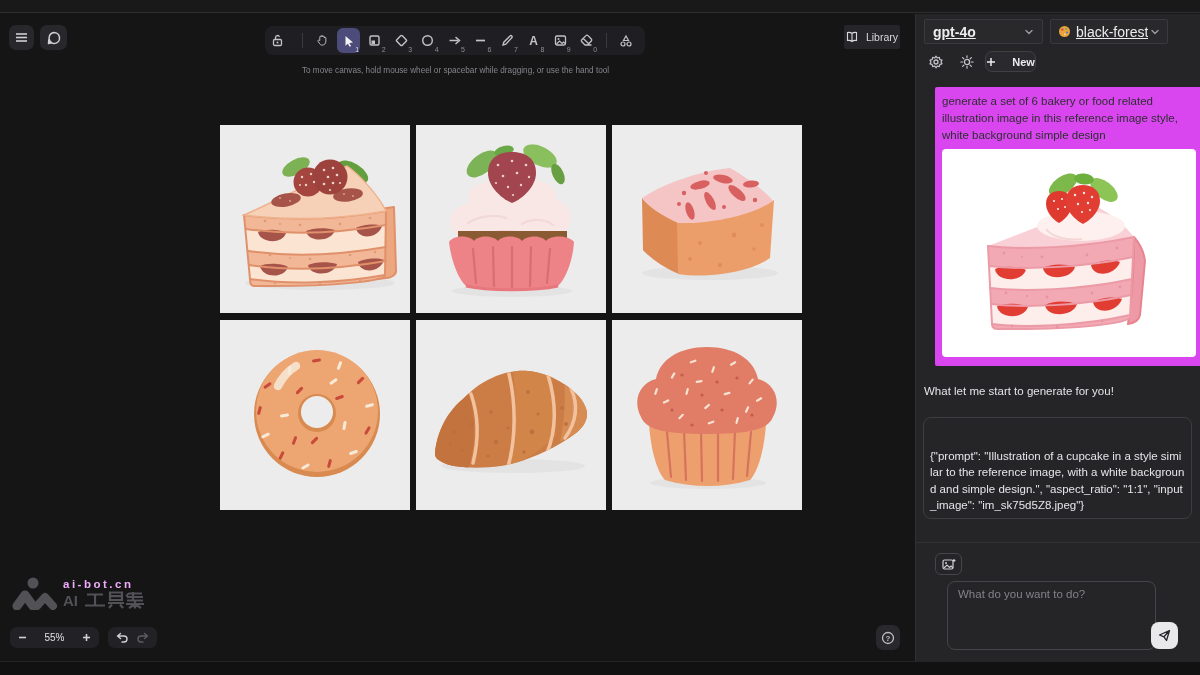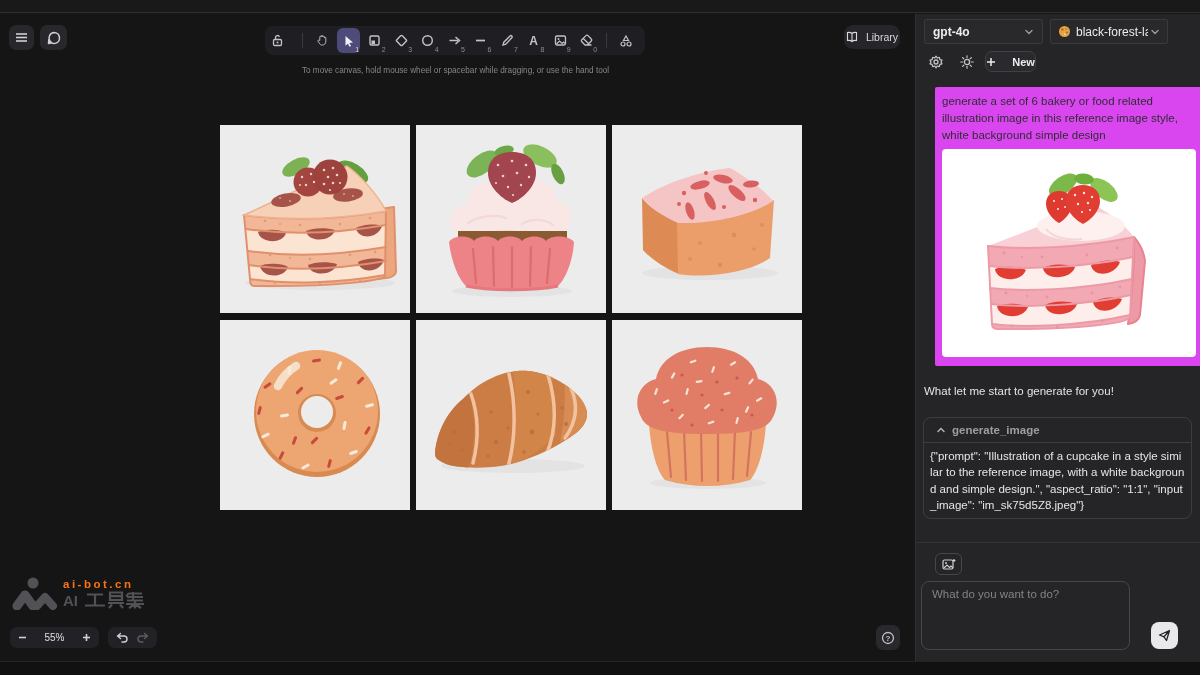--- a/index.html
+++ b/index.html
@@ -14,47 +14,47 @@
 
   
   .sqbtn { position:absolute; background:#28282c; border-radius:7px; display:flex; align-items:center; justify-content:center; }
   #toolbar { position:absolute; left:265px; top:12px; width:380px; height:29px; background:#1f1f23; border-radius:8px; display:flex; align-items:center; padding:0 6px; }
   .tool { position:relative; width:25px; height:25px; margin:0 1.5px; border-radius:6px; display:flex; align-items:center; justify-content:center; }
   .tool.sel { background:#4d4b79; }
   .tool .sub { position:absolute; right:1px; bottom:0px; font-size:7px; color:#8d8d95; }
   .tool.sel .sub { color:#d8d8e6; }
   .tdiv { width:1px; height:15px; background:#3a3a3e; margin:0 6px; }
   #hint { position:absolute; left:-2px; top:52px; width:915px; text-align:center; font-size:8.2px; color:#85858b; }
-  #library { position:absolute; left:844px; top:11px; width:56px; height:24px; background:#26262a; border-radius:9px; display:flex; align-items:center; justify-content:center; gap:8px; color:#d8d8dc; font-size:10.5px; }
+  #library { position:absolute; left:844px; top:11px; width:56px; height:24px; background:#26262a; border-radius:2px; display:flex; align-items:center; justify-content:center; gap:8px; color:#d8d8dc; font-size:10.5px; }
 
   
   .tile { position:absolute; background:#ececec; }
 
   
   #zoomctl { position:absolute; left:10px; top:613px; width:89px; height:21px; background:#222226; border-radius:7px; display:flex; align-items:center; justify-content:space-between; padding:0 8px; color:#cfcfd4; }
   #zoomctl .pct { font-size:10px; color:#e0e0e4; }
   #undoredo { position:absolute; left:108px; top:613px; width:49px; height:21px; background:#222226; border-radius:7px; display:flex; align-items:center; justify-content:space-evenly; }
   #helpbtn { position:absolute; left:876px; top:611px; width:24px; height:25px; background:#29292d; border-radius:7px; display:flex; align-items:center; justify-content:center; }
 
   
   #wmark { position:absolute; left:12px; top:562px; color:#515156; }
 
   
-  .drop { position:absolute; height:25px; background:#29292c; border:1px solid #3a3a3e; border-radius:2px; display:flex; align-items:center; padding:0 8px; color:#ececef; font-size:12px; font-weight:bold; }
+  .drop { position:absolute; height:25px; background:#29292c; border:1px solid #3a3a3e; border-radius:2px; display:flex; align-items:center; padding:0 8px; color:#ececef; font-size:14px; font-weight:bold;text-decoration:underline; }
   #newbtn { position:absolute; left:69px; top:37px; width:51px; height:21px; background:#2a2a2e; border:1px solid #414145; border-radius:7px; display:flex; align-items:center; justify-content:center; gap:16px; color:#ececef; font-size:11px; font-weight:bold; }
   #msgcard { position:absolute; left:8px; top:73px; width:268px; height:279px; background:#d946ef; border-radius:2px;margin-left:11px; }
   #msgcard .mtxt { position:absolute; left:7px; top:6px; width:248px; font-size:11.5px; line-height:16.8px; color:#2e2e32; }
   #msgimg { position:absolute; left:7px; top:62px; width:254px; height:208px; background:#ffffff; border-radius:4px; overflow:hidden; }
   #suretxt { position:absolute; left:8px; top:371px; font-size:11.5px; color:#e4e4e8; }
   #genbox { position:absolute; left:7px; top:403px; width:269px; height:102px; border:1px solid #3d3d41; border-radius:8px; }
   #genhead { position:absolute; left:0; top:0; width:100%; height:25px; border-bottom:1px solid #3d3d41; display:flex; align-items:center; color:#9d9da3; font-size:11.5px; font-weight:bold; }
   #genbody { position:absolute; left:6px; top:30px; width:256px; font-size:11.5px; line-height:16.3px; color:#e6e6ea; }
   #inpsep { position:absolute; left:0; top:528px; width:100%; height:1px; background:#323235; }
   #imgbtn { position:absolute; left:19px; top:539px; width:27px; height:22px; border:1px solid #46464a; border-radius:6px; display:flex; align-items:center; justify-content:center; }
-  #textarea { position:absolute; left:5px; top:567px; width:209px; height:69px; border:1px solid #46464a; border-radius:8px; }
+  #textarea { position:absolute; left:31px; top:567px; width:209px; height:69px; border:1px solid #46464a; border-radius:8px; }
   #textarea .ph { position:absolute; left:10px; top:6px; font-size:11.5px; color:#828288; }
   #sendbtn { position:absolute; left:235px; top:608px; width:27px; height:27px; background:#e9e9eb; border-radius:8px; display:flex; align-items:center; justify-content:center; }
 </style>
 </head>
 <body>
 <div id="stage">
   <div id="topbar" class="abs"></div>
   <div id="canvas" class="abs">
 
     <div class="sqbtn" style="left:9px; top:11px; width:25px; height:25px;">
@@ -441,21 +441,21 @@
       </svg>
     </div>
 
     <div id="wmark">
       <svg width="46" height="34" viewBox="0 0 46 34">
         <circle cx="21" cy="7" r="5.5" fill="#515156"></circle>
         <path d="M5 30 L13 19 L21 30" stroke="#515156" stroke-width="9" stroke-linecap="round" stroke-linejoin="round" fill="none"></path>
         <path d="M25 30 L33 21 L41 30" stroke="#515156" stroke-width="8" stroke-linecap="round" stroke-linejoin="round" fill="none"></path>
       </svg>
     </div>
-    <div id="wmark2" style="position:absolute; left:63px; top:564px; color:#f97316;">
+    <div id="wmark2" style="position:absolute; left:63px; top:564px; color:#f0abfc;">
       <div class="l1" style="font-size:11.5px; font-weight:bold; letter-spacing:2.5px;">ai-bot.cn</div>
       <svg width="88" height="18" viewBox="0 0 88 18" style="margin-top:1px;">
         <text x="0" y="14.5" font-size="15" font-weight="bold" fill="#515156" font-family="Liberation Sans, sans-serif">AI</text>
         <g stroke="#515156" stroke-width="2.2" fill="none">
           <path d="M24,3.5 H40 M32,3.5 V14.5 M22,14.5 H42"></path>
           <path d="M47,1.5 H59 V9 H47 Z M47,5.2 H59 M45,12 H61 M49,13.5 L46,17 M57,13.5 L60,17"></path>
           <path d="M66,2 C65,3.5 64,4.5 63,5.2 M66,2.5 H79 M64,6 H80 M64,9.5 H80 M70,1 V9.5 M63,13 H81 M72,9.5 V17.5 M72,13 L66,17 M72,13 L78,17"></path>
         </g>
       </svg>
     </div>
@@ -598,26 +598,20 @@
               <circle cx="136" cy="55" r="1.2"></circle>
               <circle cx="146" cy="54" r="1.2"></circle>
               <circle cx="140" cy="63" r="1.1"></circle>
               <circle cx="148" cy="61" r="1.1"></circle>
           </g>
         </svg>
       </div>
     </div>
     <div id="suretxt">What let me start to generate for you!</div>
     <div id="genbox">
-      <div id="genhead">
-        <svg style="margin:0 6px 0 12px;" width="10" height="10" viewBox="0 0 10 10">
-            <path d="M2 6.5 L5 3.5 L8 6.5" fill="none" stroke="#b9b9bf" stroke-width="1.4" stroke-linecap="round"></path>
-          </svg>
-        <span>generate_image</span>
-      </div>
       <div id="genbody">{"prompt": "Illustration of a cupcake in a style simi<br>lar to the reference image, with a white backgroun<br>d and simple design.", "aspect_ratio": "1:1", "input<br>_image": "im_sk75d5Z8.jpeg"}</div>
     </div>
     <div id="inpsep"></div>
     <div id="imgbtn">
       <svg width="14" height="13" viewBox="0 0 14 13">
           <rect x="1" y="2" width="10" height="9" rx="1.5" fill="none" stroke="#d0d0d4" stroke-width="1.2"></rect>
           <circle cx="4" cy="5" r="1" fill="#d0d0d4"></circle>
           <path d="M2 10 L5 7 L7.5 9.5 L9 8 L11 10" fill="none" stroke="#d0d0d4" stroke-width="1.1"></path>
           <path d="M12 1 v3 M10.5 2.5 h3" stroke="#d0d0d4" stroke-width="1.2"></path>
         </svg>

